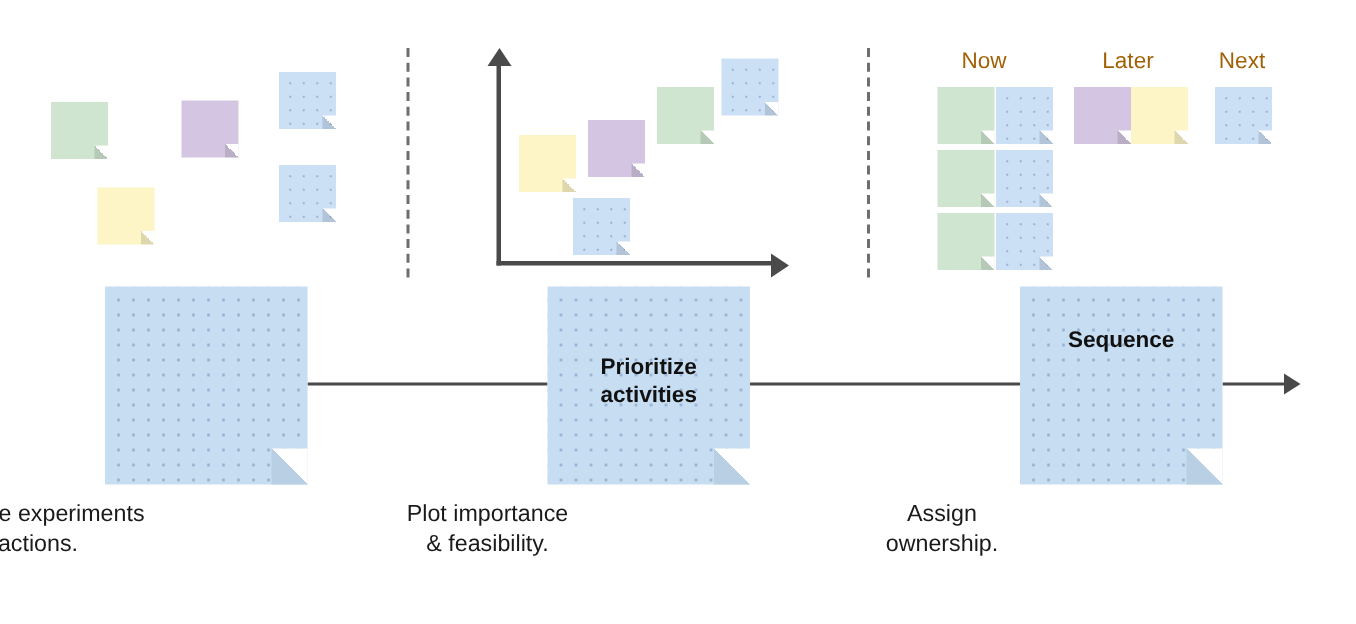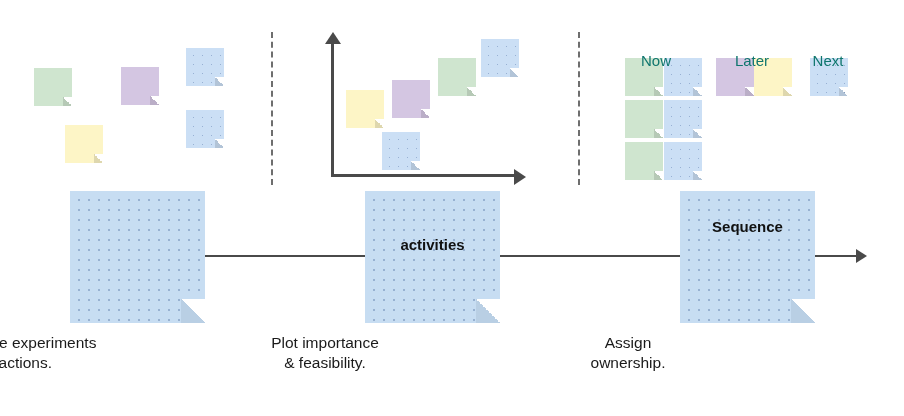--- a/index.html
+++ b/index.html
@@ -36,24 +36,23 @@
     border-left:2px dashed #6e6e6e;
   }
 
   
   .axis-line{position:absolute;background:#4a4a4a;}
   .axis-arrow{position:absolute;width:0;height:0;}
 
   
   .col-label{
     position:absolute;
-    font-size:15px;color:#0f766e;
+    font-size:15px;color:#a16207;
     text-align:center;white-space:nowrap;
     transform:translateX(-50%);
-    margin-top:20px;
   }
 
   
   .pbox{
     position:absolute;
     background-color:#c7ddf2;
     background-image:radial-gradient(rgba(80,110,160,.40) 0.9px, transparent 1px);
     background-size:10px 10px;
     background-position:4px 4px;
   }
@@ -193,20 +192,21 @@
     <div class="conn-arrow" style="left:856px;top:249px;"></div>
   </div>
 
   <div class="pbox" style="left:70px;top:191px;width:135px;height:132px;">
     <div class="fold"></div>
   </div>
   <div class="caption" style="left:138px;top:333px;width:240px;margin-left:-120px;"><div>Assemble experiments</div><div>&amp; actions.</div></div>
 
   <div class="pbox" style="left:365px;top:191px;width:135px;height:132px;">
     <div class="ptext" style="top:44px;">
+        <div>Prioritize</div>
         <div>activities</div>
       </div>
     <div class="fold"></div>
   </div>
   <div class="caption" style="left:445px;top:333px;width:240px;margin-left:-120px;"><div>Plot importance</div><div>&amp; feasibility.</div></div>
 
   <div class="pbox" style="left:680px;top:191px;width:135px;height:132px;">
     <div class="ptext" style="top:26px;">
         <div>Sequence</div>
       </div>

